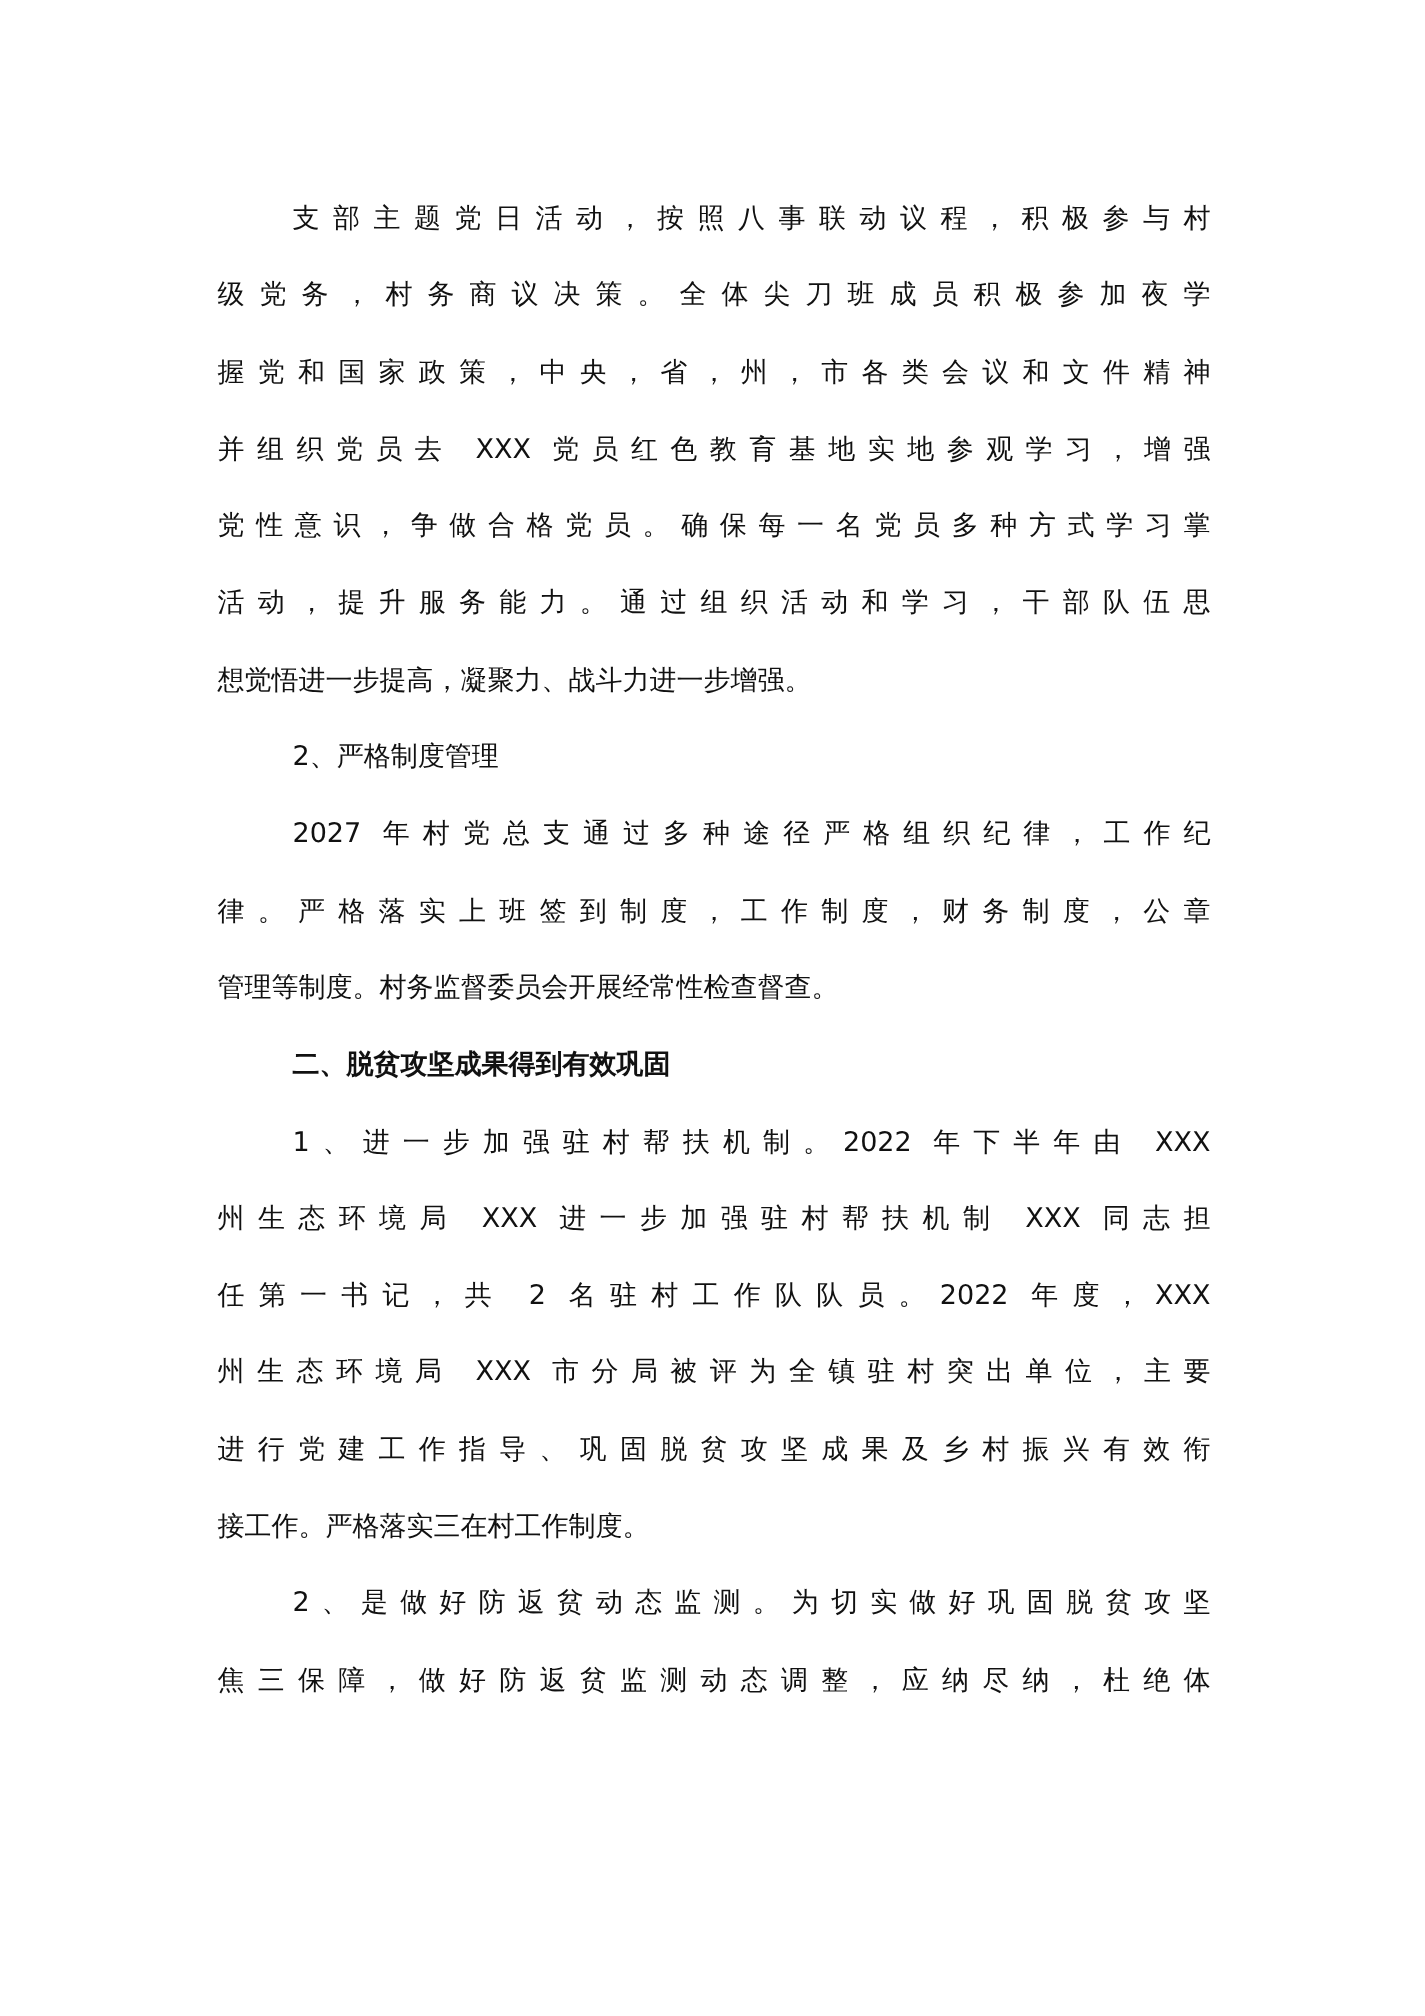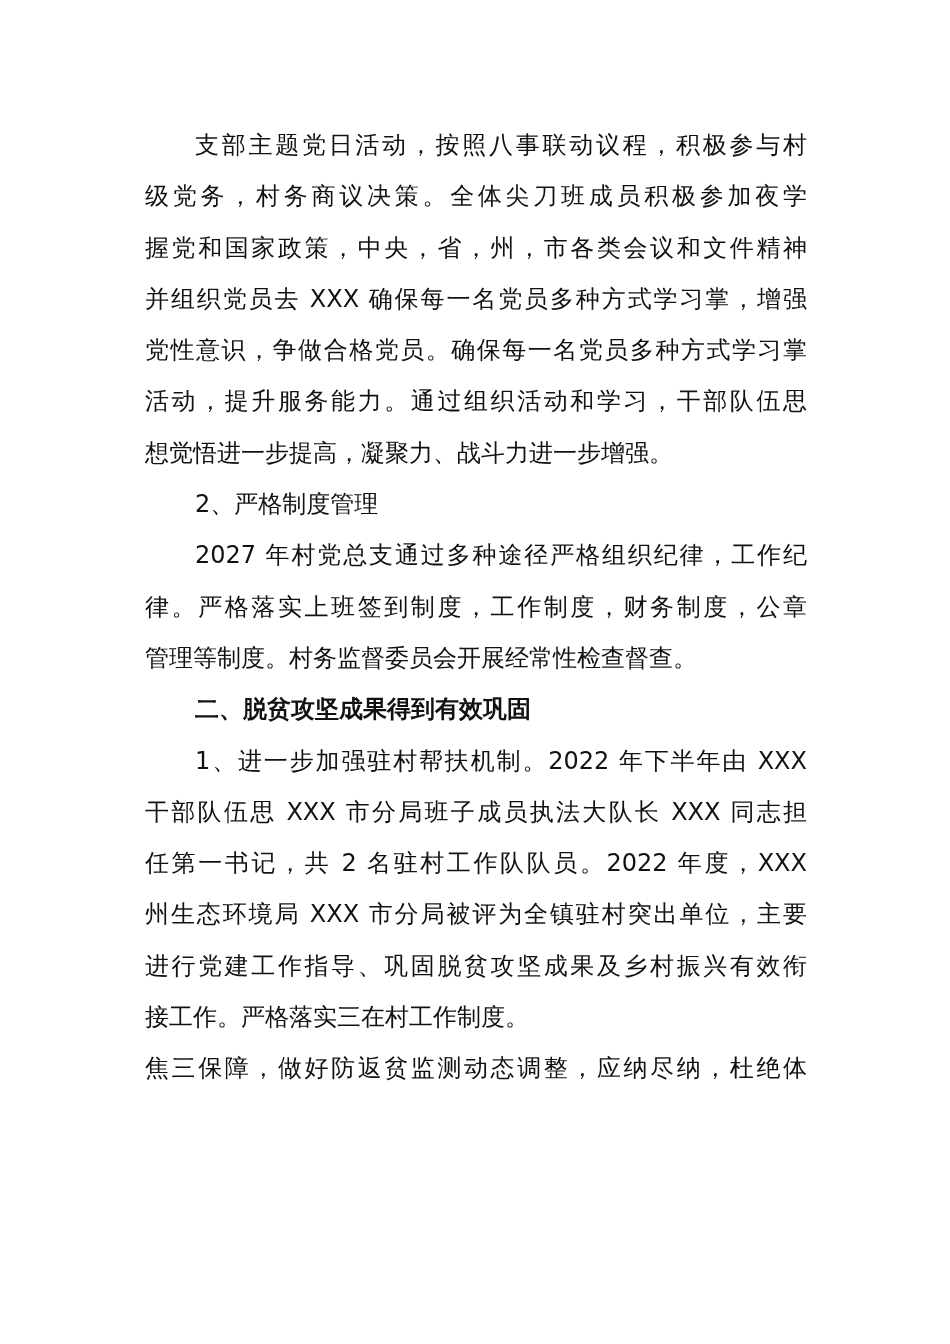--- a/index.html
+++ b/index.html
@@ -3,21 +3,21 @@
 <meta charset="utf-8">
 <style>
   html, body { margin: 0; padding: 0; background: #ffffff; }
   body { width: 950px; height: 1344px; position: relative; overflow: hidden; }
   .page {
     position: absolute;
     left: 145px;
     top: 120px;
     width: 662px;
     font-family: "DejaVu Sans", "Liberation Sans", sans-serif;
-    font-size: 24px;
+    font-size: 18px;
     color: #111111;
     line-height: 51.3px;
   }
   .line {
     height: 51.3px;
     white-space: nowrap;
     text-align: justify;
     text-align-last: justify;
     letter-spacing: 0;
   }
@@ -26,35 +26,36 @@
   .bold { font-weight: bold; }
 </style>
 </head>
 <body>
 
 <div class="page">
 
   <div class="line indent">支部主题党日活动，按照八事联动议程，积极参与村</div>
   <div class="line">级党务，村务商议决策。全体尖刀班成员积极参加夜学</div>
   <div class="line">握党和国家政策，中央，省，州，市各类会议和文件精神</div>
-  <div class="line">并组织党员去 XXX 确保每一名党员多种方式学习掌，增强</div>
+  <div class="line">并组织党员去 XXX 党员红色教育基地实地参观学习，增强</div>
   <div class="line">党性意识，争做合格党员。确保每一名党员多种方式学习掌</div>
   <div class="line">活动，提升服务能力。通过组织活动和学习，干部队伍思</div>
   <div class="line last">想觉悟进一步提高，凝聚力、战斗力进一步增强。</div>
 
   <div class="line last indent">2、严格制度管理</div>
 
   <div class="line indent">2027 年村党总支通过多种途径严格组织纪律，工作纪</div>
   <div class="line">律。严格落实上班签到制度，工作制度，财务制度，公章</div>
   <div class="line last">管理等制度。村务监督委员会开展经常性检查督查。</div>
 
   <div class="line last indent bold">二、脱贫攻坚成果得到有效巩固</div>
 
   <div class="line indent">1、进一步加强驻村帮扶机制。2022 年下半年由 XXX</div>
-  <div class="line">干部队伍思 XXX 市分局班子成员执法大队长 XXX 同志担</div>
+  <div class="line">州生态环境局 XXX 进一步加强驻村帮扶机制 XXX 同志担</div>
   <div class="line">任第一书记，共 2 名驻村工作队队员。2022 年度，XXX</div>
   <div class="line">州生态环境局 XXX 市分局被评为全镇驻村突出单位，主要</div>
   <div class="line">进行党建工作指导、巩固脱贫攻坚成果及乡村振兴有效衔</div>
   <div class="line last">接工作。严格落实三在村工作制度。</div>
 
+  <div class="line indent">2、是做好防返贫动态监测。为切实做好巩固脱贫攻坚</div>
   <div class="line">焦三保障，做好防返贫监测动态调整，应纳尽纳，杜绝体</div>
 
 </div>
 
 </body></html>

